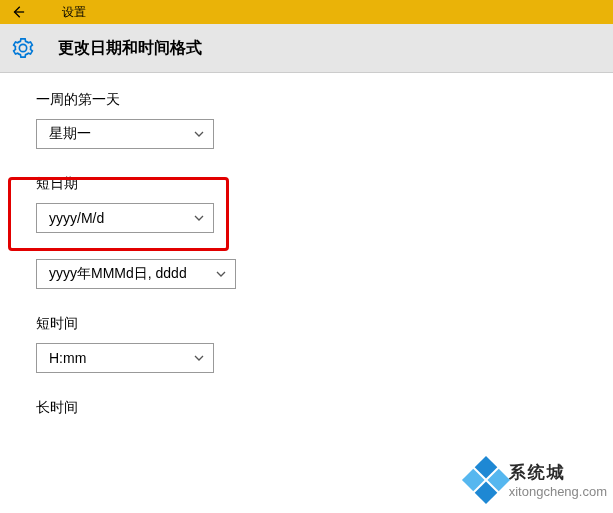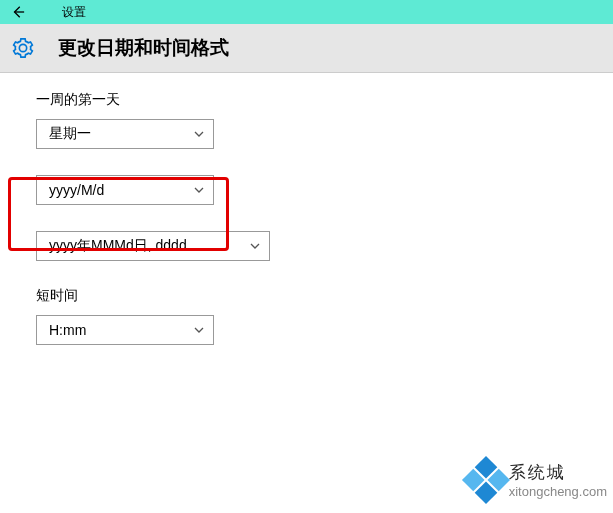--- a/index.html
+++ b/index.html
@@ -2,21 +2,21 @@
 <html><head>
 <meta charset="utf-8">
 <style>
   * { box-sizing: border-box; margin: 0; padding: 0; }
   html, body { width: 613px; height: 513px; font-family: "Microsoft YaHei", "Segoe UI", sans-serif; background: #fff; color: #000; }
   .titlebar {
     display: flex;
     align-items: center;
     height: 24px;
     padding: 0 8px;
-    background: #5eead4;
+    background: #eab308;
     font-size: 12px;
   }
   .titlebar .back {
     width: 20px;
     display: flex;
     align-items: center;
     justify-content: center;
   }
   .titlebar .title {
     margin-left: 34px;
@@ -33,21 +33,21 @@
   .header .gear {
     width: 26px;
     color: #0078d7;
     display: flex;
     align-items: center;
     justify-content: center;
     margin-left: 2px;
   }
   .header .htitle {
     margin-left: 22px;
-    font-size: 19px;
+    font-size: 16px;
     font-weight: 600;
   }
   .content {
     padding: 18px 0 0 24px;
     background: #fff;
     margin-left: 12px;
   }
   .group { margin-bottom: 26px; }
   .label { font-size: 14px; margin-bottom: 10px; }
   .combo {
@@ -73,21 +73,21 @@
   .watermark {
     position: absolute;
     right: 6px;
     bottom: 14px;
     display: flex;
     align-items: center;
     gap: 6px;
     pointer-events: none;
   }
   .watermark .txt { text-align: left; }
-  .watermark .txt .line1 { font-size: 17px; font-weight: 400; color: #2a2a2a; letter-spacing: 2px; }
+  .watermark .txt .line1 { font-size: 17px; font-weight: 700; color: #2a2a2a; letter-spacing: 2px; }
   .watermark .txt .line2 { font-size: 13px; color: #888; }
   .wm-icon { width: 34px; height: 34px; display: grid; grid-template-columns: 1fr 1fr; grid-template-rows: 1fr 1fr; gap: 2px; transform: rotate(45deg); }
   .wm-icon span { background: #2aa3e8; }
   .wm-icon span:nth-child(1){ background:#1e88d4; }
   .wm-icon span:nth-child(2){ background:#56b7ef; }
   .wm-icon span:nth-child(3){ background:#56b7ef; }
   .wm-icon span:nth-child(4){ background:#1e88d4; }
 </style>
 </head>
 <body>
@@ -120,32 +120,33 @@
       <span>星期一</span>
       <span class="chev">
             <svg width="12" height="12" viewBox="0 0 12 12">
               <path d="M2 4l4 4 4-4" stroke="#555" stroke-width="1.3" fill="none"></path>
             </svg>
           </span>
     </div>
   </div>
 
   <div class="group">
+    <div class="label">短日期</div>
     <div class="combo">
       <span>yyyy/M/d</span>
       <span class="chev">
             <svg width="12" height="12" viewBox="0 0 12 12">
               <path d="M2 4l4 4 4-4" stroke="#555" stroke-width="1.3" fill="none"></path>
             </svg>
           </span>
     </div>
   </div>
 
   <div class="group">
-    <div class="combo" style="width:234px;">
+    <div class="combo" style="width:200px;">
       <span>yyyy年MMMd日, dddd</span>
       <span class="chev">
             <svg width="12" height="12" viewBox="0 0 12 12">
               <path d="M2 4l4 4 4-4" stroke="#555" stroke-width="1.3" fill="none"></path>
             </svg>
           </span>
     </div>
   </div>
 
   <div class="group">
@@ -154,20 +155,21 @@
       <span>H:mm</span>
       <span class="chev">
             <svg width="12" height="12" viewBox="0 0 12 12">
               <path d="M2 4l4 4 4-4" stroke="#555" stroke-width="1.3" fill="none"></path>
             </svg>
           </span>
     </div>
   </div>
 
   <div class="group">
+    <div class="label">长时间</div>
   </div>
 
 </div>
 
 <div class="highlight-box" style="left:8px; top:177px; width:221px; height:74px;"></div>
 
 <div class="watermark">
   <div class="wm-icon">
         <span></span>
         <span></span>

